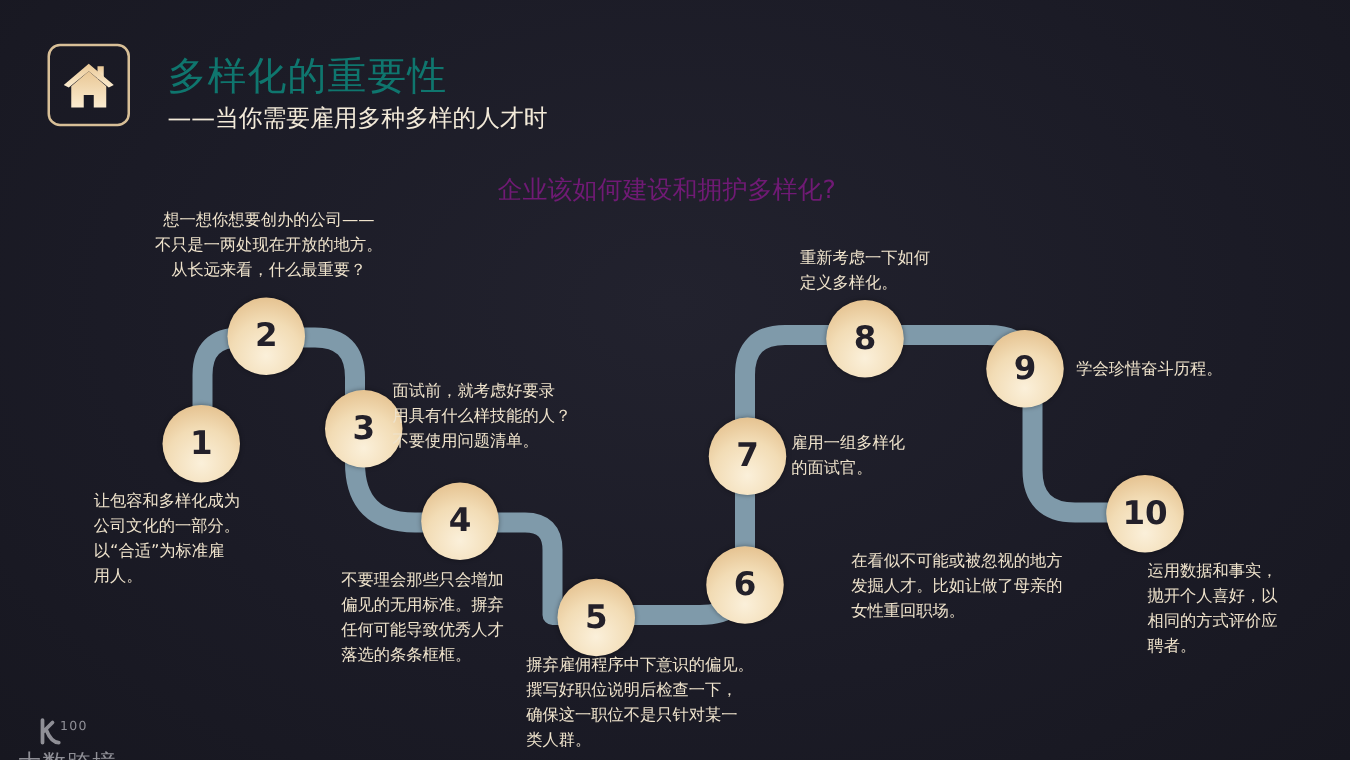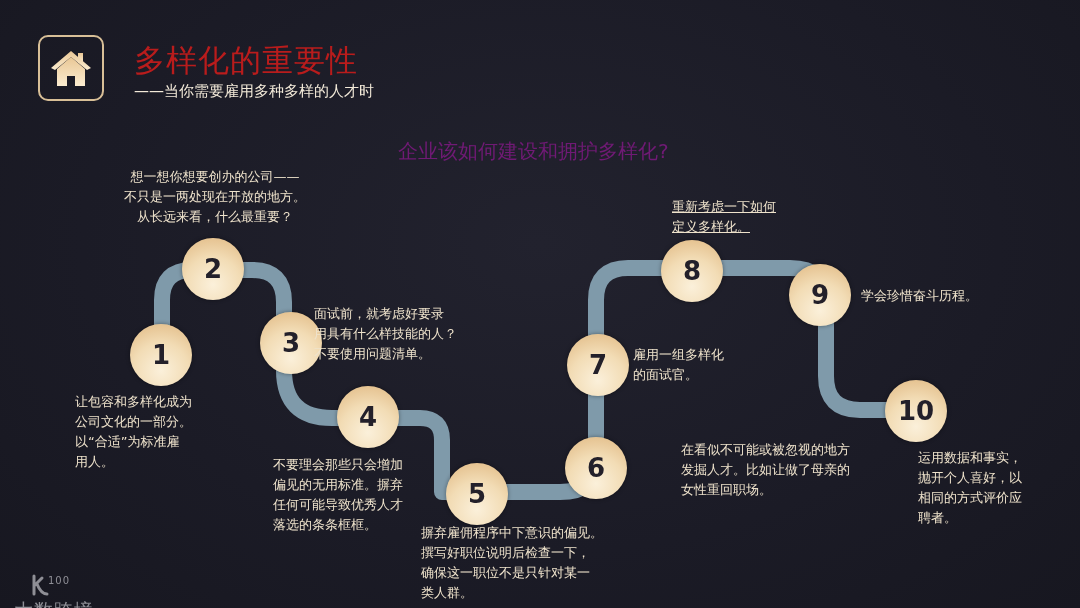--- a/index.html
+++ b/index.html
@@ -8,25 +8,25 @@
       background: radial-gradient(ellipse at 50% 40%, #22222e 0%, #1b1b26 60%, #171720 100%);
       font-family: "DejaVu Sans", "Liberation Sans", sans-serif;
       color: #f1e6d2;
     }
     .home-box {
       position: absolute; left: 38px; top: 35px; width: 66px; height: 66px;
       border: 2px solid #d8bf97; border-radius: 10px; box-sizing: border-box;
       display: flex; align-items: center; justify-content: center;
     }
     .title {
-      position: absolute; left: 134px; top: 40px; font-size: 31px; color: #b91c1c;
+      position: absolute; left: 134px; top: 40px; font-size: 31px; color: #0f766e;
       letter-spacing: 1px; white-space: nowrap;
     }
     .subtitle {
-      position: absolute; left: 134px; top: 82px; font-size: 15px; color: #f3ead9;
+      position: absolute; left: 134px; top: 82px; font-size: 19px; color: #f3ead9;
       white-space: nowrap;
     }
     .question {
       position: absolute; left: 398px; top: 138px; font-size: 20px; color: #701a75;
       white-space: nowrap;
     }
     svg.road { position: absolute; left: 0; top: 0; }
     .node {
       position: absolute; width: 62px; height: 62px; border-radius: 50%;
       background: radial-gradient(circle at 50% 75%, #fbf0da 0%, #f2dcb5 50%, #dfb67f 100%);
@@ -114,21 +114,21 @@
 落选的条条框框。</div>
 <div class="desc" style="left:421px; top:523px;">摒弃雇佣程序中下意识的偏见。
 撰写好职位说明后检查一下，
 确保这一职位不是只针对某一
 类人群。</div>
 <div class="desc" style="left:636px; top:440px;margin-left:45px;">在看似不可能或被忽视的地方
 发掘人才。比如让做了母亲的
 女性重回职场。</div>
 <div class="desc" style="left:633px; top:345px;">雇用一组多样化
 的面试官。</div>
-<div class="desc" style="left:672px; top:197px;text-decoration:underline;">重新考虑一下如何
+<div class="desc" style="left:640px; top:197px;">重新考虑一下如何
 定义多样化。</div>
 <div class="desc" style="left:861px; top:286px;">学会珍惜奋斗历程。</div>
 <div class="desc" style="left:918px; top:448px;">运用数据和事实，
 抛开个人喜好，以
 相同的方式评价应
 聘者。</div>
 
 <div class="logo">
   <svg width="42" height="26" viewBox="0 0 42 26">
     <path d="M3 4 L3 22 M3 14 L11 6 M6 12 Q10 22 16 22" stroke="#8f8f96" stroke-width="3" fill="none" stroke-linecap="round"></path>

